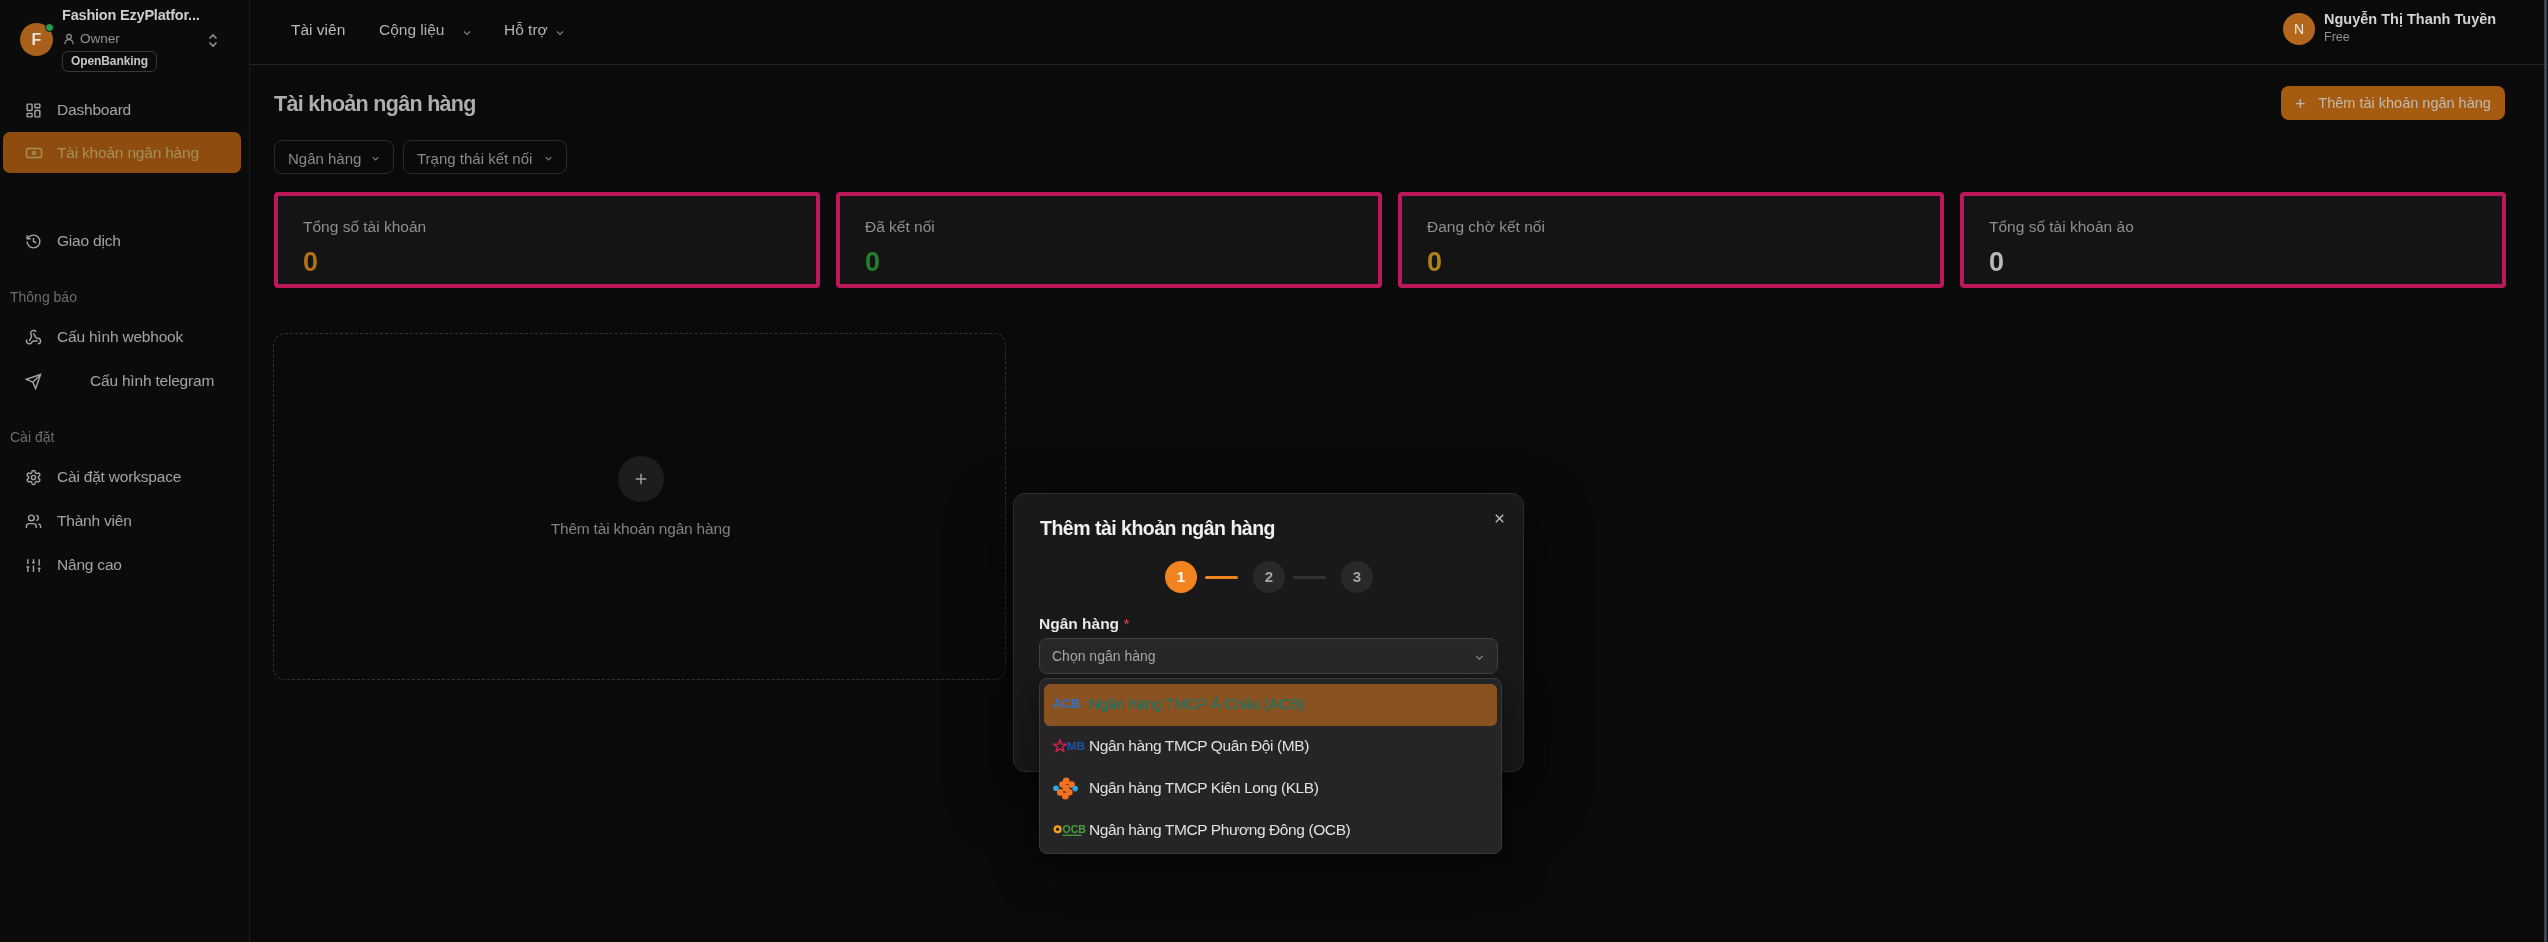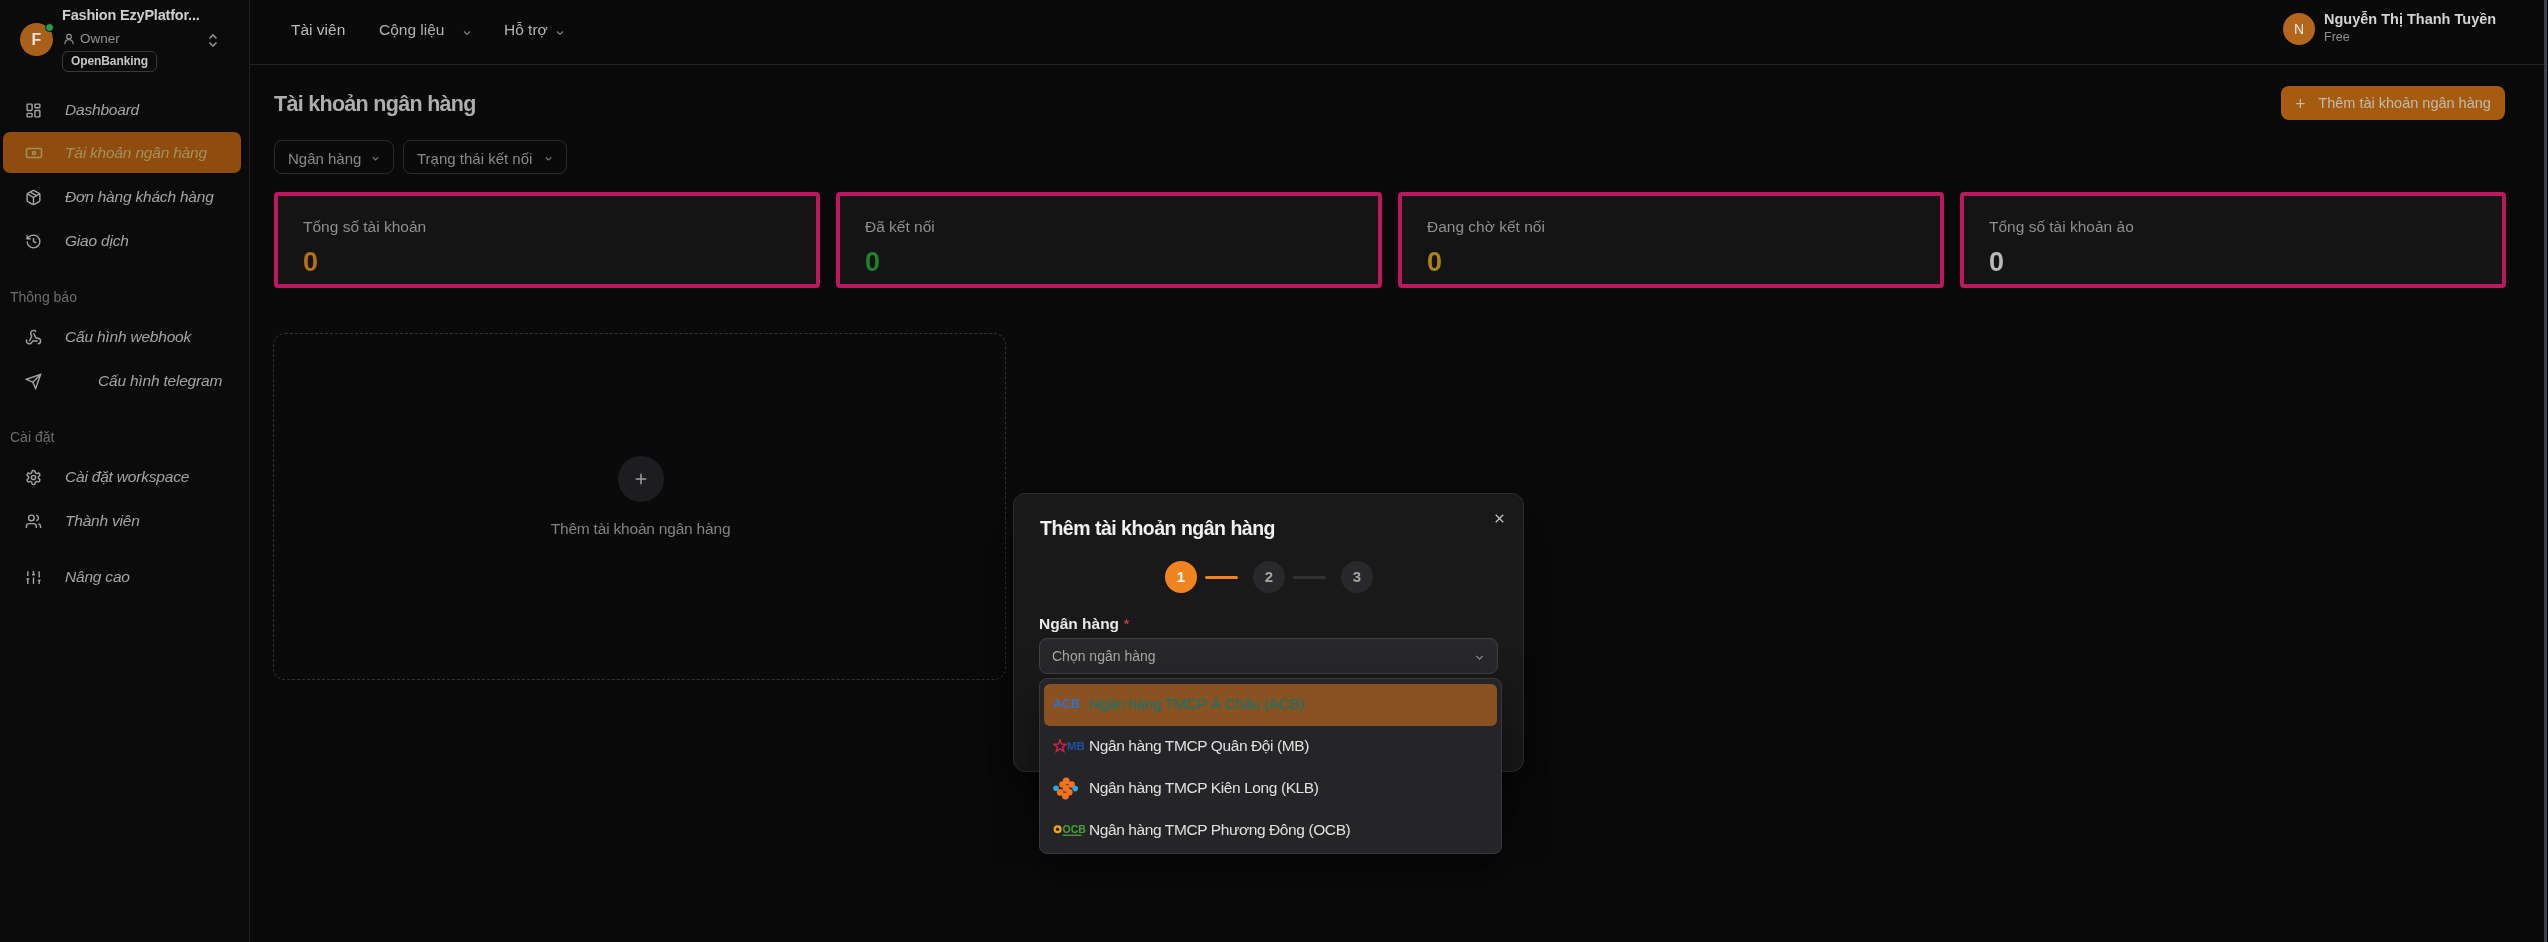--- a/index.html
+++ b/index.html
@@ -45,31 +45,20 @@
   <div class="abs nav-item" style="left:3px;top:132px;width:238px;height:41px;background:#8e4d0f;border-radius:7px;">
     <span class="nic">
         <svg width="18" height="18" viewBox="0 0 24 24" fill="none" stroke="#a39159" stroke-width="2">
           <rect x="2" y="6" width="20" height="12" rx="2"></rect>
           <circle cx="12" cy="12" r="2"></circle>
           <path d="M6 12h.01M18 12h.01"></path>
         </svg>
       </span>
     <span class="ntx" style="color:#a39159;">Tài khoản ngân hàng</span>
   </div>
-  <div class="abs nav-item" style="left:3px;top:176px;width:238px;height:42px;">
-    <span class="nic">
-        <svg width="17" height="17" viewBox="0 0 24 24" fill="none" stroke="#a4a4a4" stroke-width="2">
-          <path d="m7.5 4.27 9 5.15"></path>
-          <path d="M21 8a2 2 0 0 0-1-1.73l-7-4a2 2 0 0 0-2 0l-7 4A2 2 0 0 0 3 8v8a2 2 0 0 0 1 1.73l7 4a2 2 0 0 0 2 0l7-4A2 2 0 0 0 21 16Z"></path>
-          <path d="M3.3 7 12 12l8.7-5"></path>
-          <path d="M12 22V12"></path>
-        </svg>
-      </span>
-    <span class="ntx" style="color:#a4a4a4;">Đơn hàng khách hàng</span>
-  </div>
   <div class="abs nav-item" style="left:3px;top:220px;width:238px;height:42px;">
     <span class="nic">
         <svg width="17" height="17" viewBox="0 0 24 24" fill="none" stroke="#a4a4a4" stroke-width="2">
           <path d="M3 12a9 9 0 1 0 9-9 9.75 9.75 0 0 0-6.74 2.74L3 8"></path>
           <path d="M3 3v5h5"></path>
           <path d="M12 7v5l4 2"></path>
         </svg>
       </span>
     <span class="ntx" style="color:#a4a4a4;">Giao dịch</span>
   </div>
@@ -111,21 +100,21 @@
     <span class="nic">
         <svg width="17" height="17" viewBox="0 0 24 24" fill="none" stroke="#a4a4a4" stroke-width="2">
           <path d="M16 21v-2a4 4 0 0 0-4-4H6a4 4 0 0 0-4 4v2"></path>
           <circle cx="9" cy="7" r="4"></circle>
           <path d="M22 21v-2a4 4 0 0 0-3-3.87"></path>
           <path d="M16 3.13a4 4 0 0 1 0 7.75"></path>
         </svg>
       </span>
     <span class="ntx" style="color:#a4a4a4;">Thành viên</span>
   </div>
-  <div class="abs nav-item" style="left:3px;top:544px;width:238px;height:42px;align-items:flex-end;">
+  <div class="abs nav-item" style="left:3px;top:544px;width:238px;height:42px;">
     <span class="nic">
         <svg width="17" height="17" viewBox="0 0 24 24" fill="none" stroke="#a4a4a4" stroke-width="2">
           <path d="M4 21v-7"></path>
           <path d="M4 10V3"></path>
           <path d="M12 21v-9"></path>
           <path d="M12 8V3"></path>
           <path d="M20 21v-5"></path>
           <path d="M20 12V3"></path>
           <path d="M2 14h4"></path>
           <path d="M10 8h4"></path>
@@ -275,21 +264,21 @@
       <text x="9.6" y="11" font-family="Liberation Sans" font-size="10.5" font-weight="bold" fill="#44a13a">OCB</text>
       <rect x="9.6" y="12.6" width="19" height="1.3" fill="#44a13a"></rect>
     </svg>
   </span>
   <span class="dtx" style="color:#e0e0e0;">Ngân hàng TMCP Phương Đông (OCB)</span>
 </div>
 
 <style>
   .nav-item { display:flex; align-items:center; }
   .nic { width:18px; margin-left:22px; display:flex; }
-  .ntx { margin-left:22px; font-size:15.5px; letter-spacing:-0.2px;font-style:italic; }
+  .ntx { margin-left:14px; font-size:15.5px; letter-spacing:-0.2px; }
   .card { width:546px; height:96px; background:#141415; border:4px solid #be185d; border-radius:4px; }
   .clabel { position:absolute; left:25px; top:22px; font-size:15.5px; color:#8f8f8f; }
   .cval { position:absolute; left:25px; top:51px; font-size:27px; font-weight:bold; }
   .step-c { width:32px; height:32px; border-radius:50%; font-size:15px; font-weight:bold; text-align:center; line-height:32px; }
   .drow { display:flex; align-items:center; }
   .blogo { width:36px; display:flex; align-items:center; }
   .dtx { font-size:15.5px; letter-spacing:-0.4px; }
 </style>
 
 </body></html>

